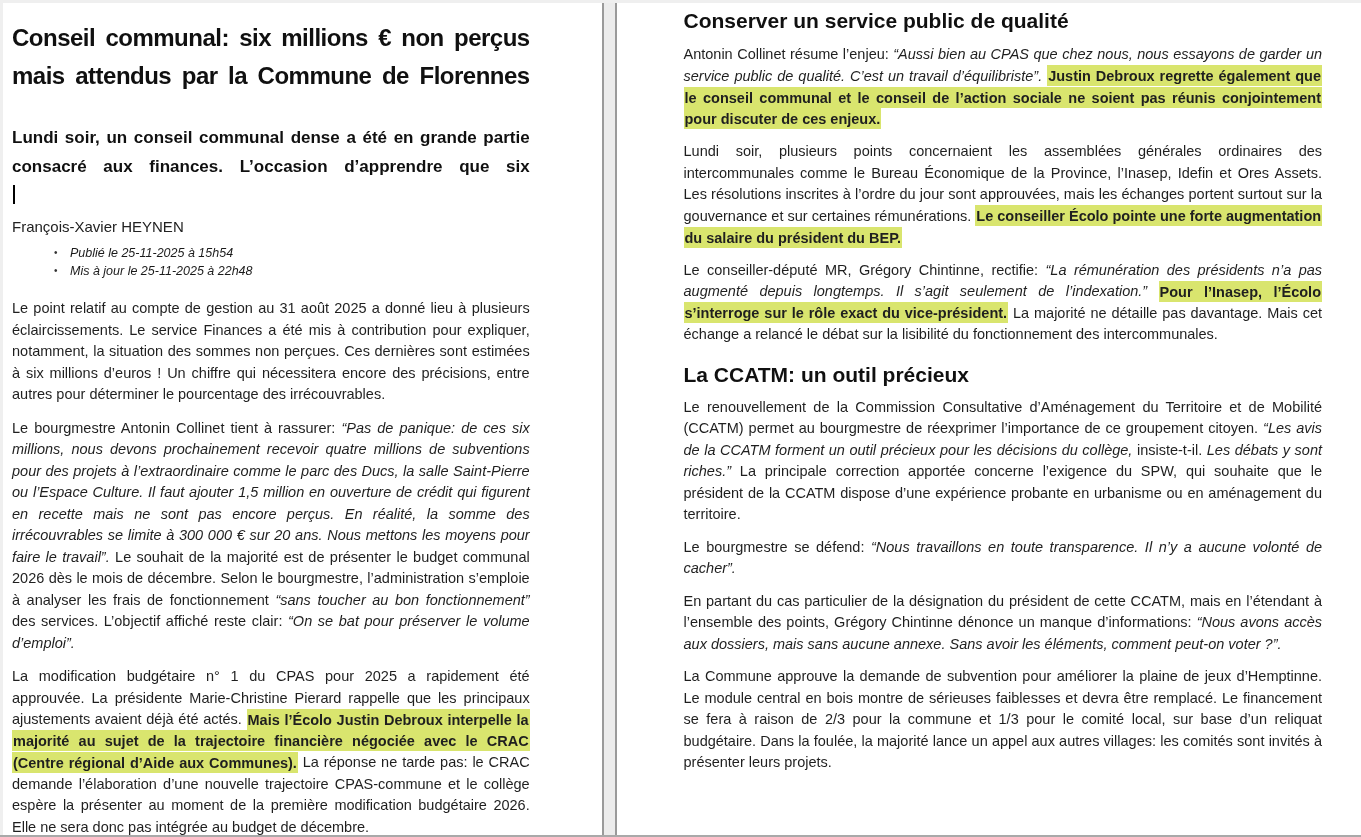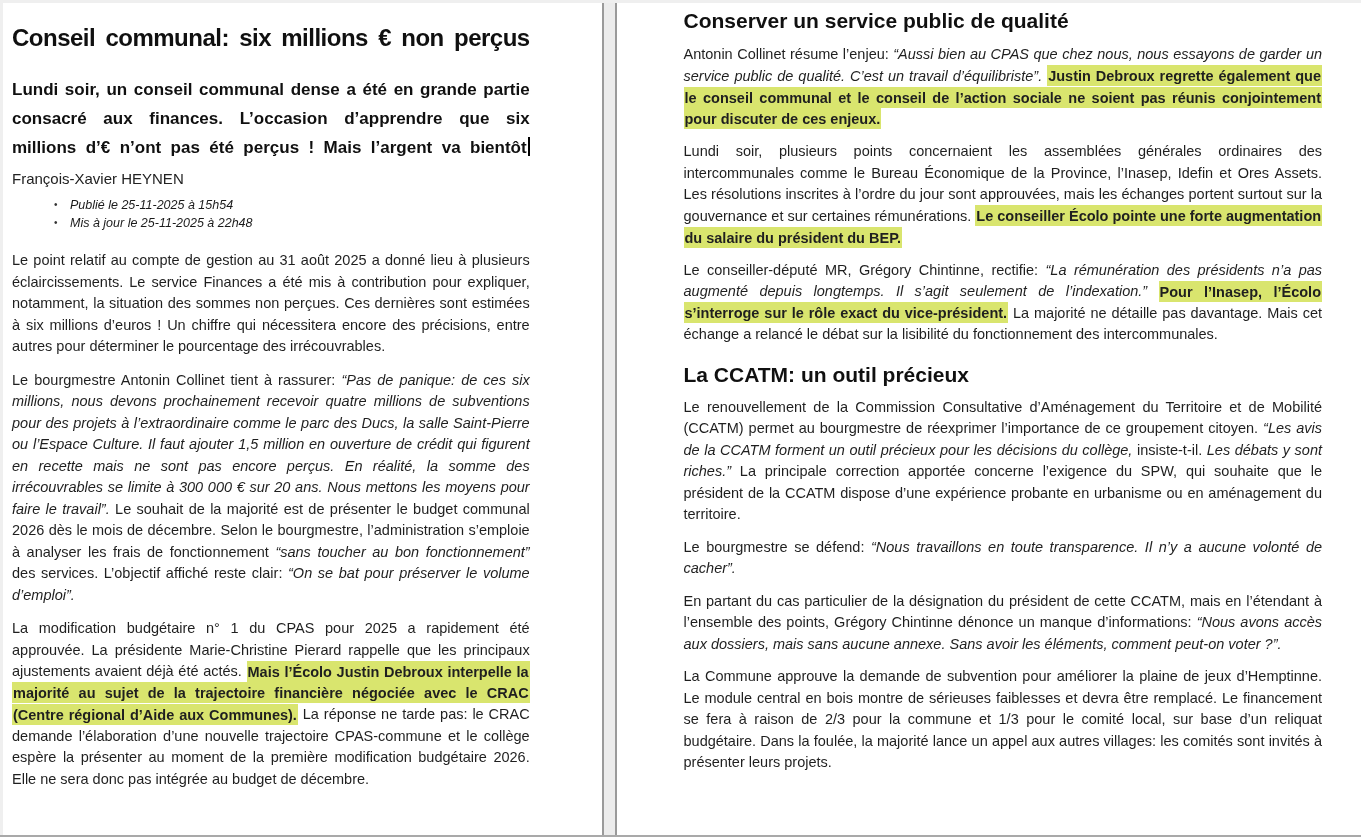--- a/index.html
+++ b/index.html
@@ -14,21 +14,21 @@
   .doc{display:flex;height:834px;}
   .page{background:#fff;box-sizing:border-box;overflow:hidden;}
   .page-left{width:658px;padding:16px 72px 8px 12px;}
   .gutter{width:16px;background:#ececec;border-left:2px solid #9a9a9a;border-right:2px solid #9a9a9a;box-sizing:border-box;}
   .page-right{width:814px;padding:5px 39px 0 67px;}
 
   .title-line{
     font-size:24px;font-weight:700;line-height:38px;letter-spacing:-0.5px;color:#101010;
     text-align:justify;text-align-last:justify;
   }
-  .lede{margin-top:18px;}
+  .lede{margin-top:28px;}
   .lede-line{
     font-size:17px;font-weight:700;line-height:29px;color:#101010;
     text-align:justify;text-align-last:justify;
   }
   .lede-line.last{text-align-last:left;}
   .caret{display:inline-block;width:2px;height:19px;background:#000;vertical-align:-3px;margin-left:1px;}
 
   .byline{margin-top:8px;font-size:15px;line-height:18px;color:#222;}
   .meta{margin:8px 0 0 0;padding:0 0 0 42px;list-style:none;}
   .meta li{font-style:italic;font-size:12.5px;line-height:17px;color:#1a1a1a;}
@@ -51,26 +51,27 @@
 <body>
 
 <div class="top-strip"></div>
 <div class="left-edge"></div>
 
 <div class="doc">
 
   <div class="page page-left">
     <h1 style="margin:0;">
       <div class="title-line">Conseil communal: six millions € non perçus</div>
+      <div class="title-line">mais attendus par la Commune de Florennes</div>
     </h1>
 
     <div class="lede">
       <div class="lede-line">Lundi soir, un conseil communal dense a été en grande partie</div>
       <div class="lede-line">consacré aux finances. L’occasion d’apprendre que six</div>
-      <div class="lede-line"><span>millions d’€ n’ont pas été perçus ! Mais l’argent va bientôt</span><span class="caret"></span></div>
+      <div class="lede-line"><span class="caret"></span></div>
     </div>
 
     <div class="byline">François-Xavier HEYNEN</div>
 
     <ul class="meta">
       <li><span class="bullet">•</span><span>Publié le 25-11-2025 à 15h54</span></li>
       <li><span class="bullet">•</span><span>Mis à jour le 25-11-2025 à 22h48</span></li>
     </ul>
 
     <div class="body-copy">

